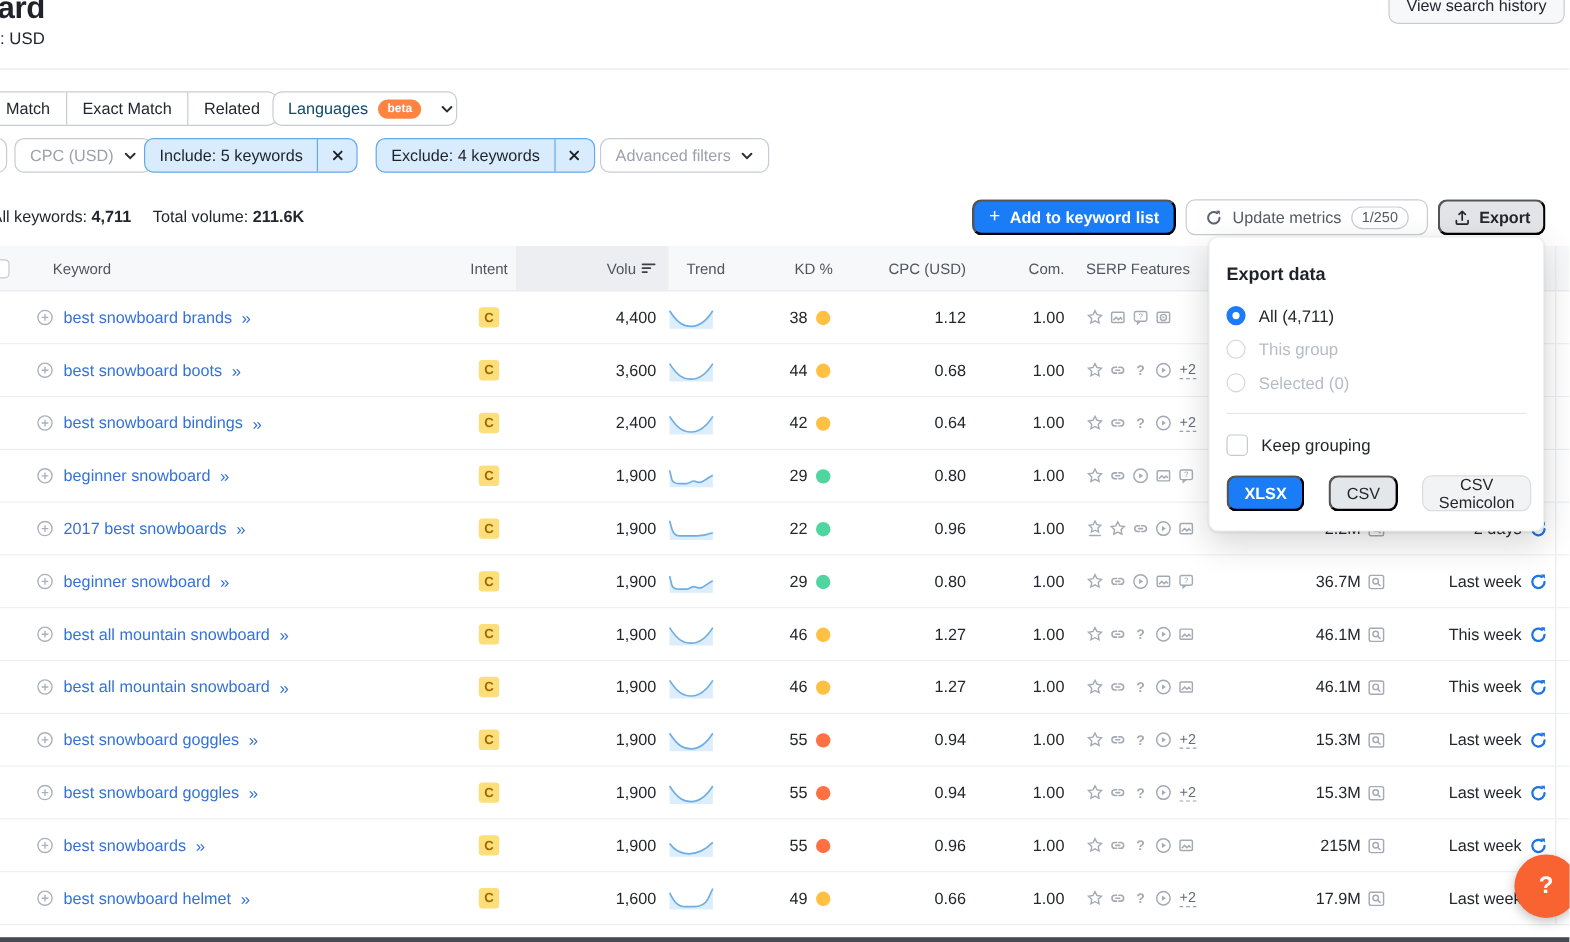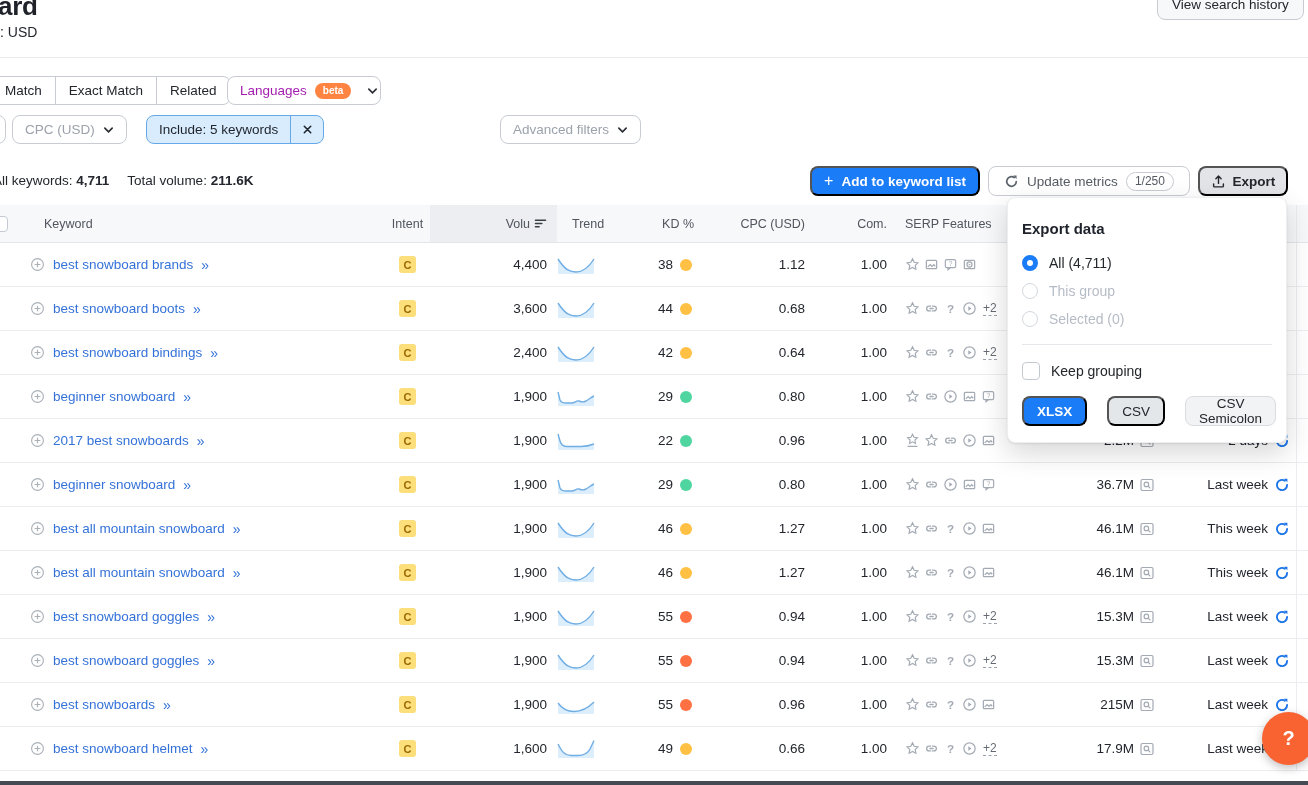--- a/index.html
+++ b/index.html
@@ -15,21 +15,21 @@
   .hdr-divider { position:absolute; left:0; top:57px; width:1308px; height:1px; background:#E8EAED; }
 
   
   .seg-group { position:absolute; left:-58px; top:76px; height:29px; display:flex; align-items:stretch;
       border:1px solid #C8CCD2; border-radius:8px; background:#fff; }
   .seg { display:flex; align-items:center; padding:0 13px; font-size:13.5px; color:#23262D; cursor:pointer; }
   .seg + .seg { border-left:1px solid #C8CCD2; }
   .seg.first { padding-left:62px; }
   .lang-btn { position:absolute; left:227px; top:76px; width:154px; height:29px; border:1px solid #C8CCD2; border-radius:8px;
       background:#fff; display:flex; align-items:center; gap:8px; padding:0 12px; cursor:pointer; }
-  .lang-label { font-size:13.5px; color:#a21caf; }
+  .lang-label { font-size:13.5px; color:#0c4a6e; }
   .beta-pill { font-size:10px; font-weight:700; color:#fff; background:#FF8441; border-radius:9px; padding:2px 8px 3px; }
   .chev { width:11px; height:8px; color:#2A2D33; flex:none; }
 
   
   .filters { position:absolute; left:0; top:115px; height:29px; width:1308px; }
   .f-btn { position:absolute; height:29px; border-radius:8px; display:flex; align-items:center; font-size:13.5px; cursor:pointer; }
   .f-plain { background:#fff; border:1px solid #C8CCD2; color:#9CA2AB; gap:8px; padding:0 12px; }
   .f-frag { left:-20px; width:26px; background:#fff; border:1px solid #C8CCD2; }
   .f-chip { background:#D9ECFE; border:1px solid #66A9E9; color:#1E2229; padding:0; }
   .f-chip .chip-label { padding:0 12px; }
@@ -137,22 +137,30 @@
   </div>
 
   <div class="filters">
     <div class="f-btn f-frag"></div>
     <div class="f-btn f-plain" style="left:12px">
       <span>CPC (USD)</span>
       <svg class="chev" viewBox="0 0 12 8" fill="none" stroke="currentColor" stroke-width="1.8" stroke-linecap="round">
           <path d="M2 2l4 4 4-4"></path>
         </svg>
     </div>
-    <div class="f-btn f-chip" style="left:146px">
+    <div class="f-btn f-chip" style="left:120px">
       <span class="chip-label">Include: 5 keywords</span>
+      <span class="chip-x">
+        <svg viewBox="0 0 12 12" stroke="currentColor" stroke-width="1.7" stroke-linecap="round">
+            <path d="M2.5 2.5l7 7M9.5 2.5l-7 7"></path>
+          </svg>
+      </span>
+    </div>
+    <div class="f-btn f-chip" style="left:313px">
+      <span class="chip-label">Exclude: 4 keywords</span>
       <span class="chip-x">
         <svg viewBox="0 0 12 12" stroke="currentColor" stroke-width="1.7" stroke-linecap="round">
             <path d="M2.5 2.5l7 7M9.5 2.5l-7 7"></path>
           </svg>
       </span>
     </div>
     <div class="f-btn f-plain" style="left:500px">
       <span>Advanced filters</span>
       <svg class="chev" viewBox="0 0 12 8" fill="none" stroke="currentColor" stroke-width="1.8" stroke-linecap="round">
           <path d="M2 2l4 4 4-4"></path>

